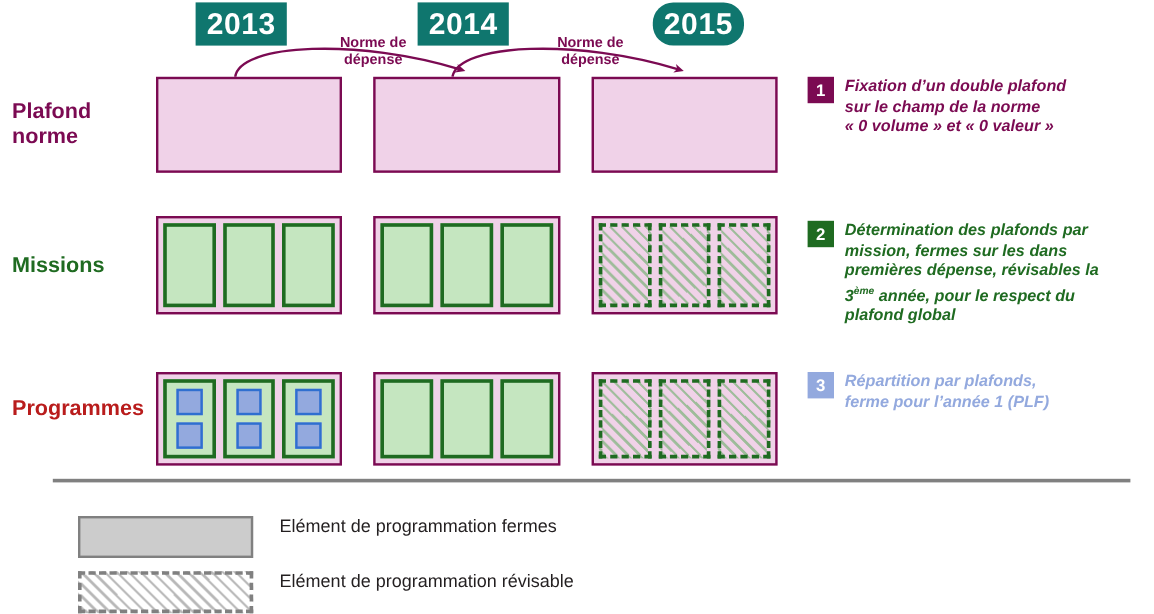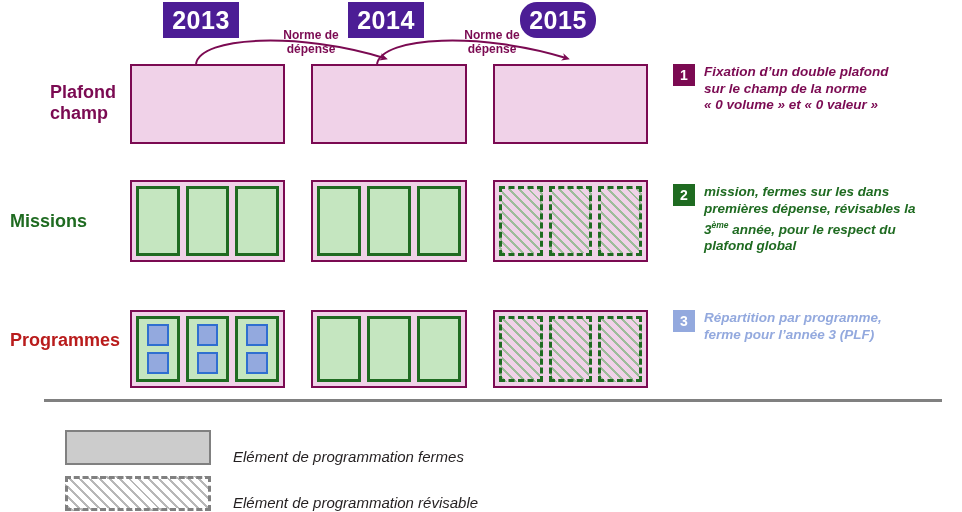--- a/index.html
+++ b/index.html
@@ -5,38 +5,38 @@
   html,body{margin:0;padding:0;}
   body{
     width:962px;height:512px;background:#ffffff;overflow:hidden;
     font-family:"Liberation Sans", sans-serif;
     position:relative;
   }
   #stage{position:absolute;left:0;top:0;width:962px;height:512px;}
 
   
   .year-chip{
-    position:absolute;background:#4c1d95;color:#ffffff;
+    position:absolute;background:#0f766e;color:#ffffff;
     font-size:25px;font-weight:bold;letter-spacing:.5px;
     display:flex;align-items:center;justify-content:center;
     height:36px;width:76px;
   }
 
   
   .norme-label{
     position:absolute;color:#7b0a52;font-weight:bold;
     font-size:12px;line-height:14px;text-align:center;width:110px;
   }
   .arrow-svg{position:absolute;left:0;top:0;width:962px;height:512px;pointer-events:none;}
 
   
   .row-label{
     position:absolute;font-size:18px;font-weight:bold;line-height:21px;
   }
-  .row-label.plafond{color:#7b0a52;margin-left:40px;}
+  .row-label.plafond{color:#7b0a52;}
   .row-label.missions{color:#1f6b21;}
   .row-label.programmes{color:#b91c1c;}
 
   
   .group-box{
     position:absolute;background:#f0d2e8;border:2px solid #7b0a52;
     box-sizing:border-box;
   }
 
   
@@ -83,21 +83,21 @@
   .annot.a2 .badge{background:#1f6b21;}
   .annot.a2 .atext{color:#1f6b21;}
   .annot.a3 .badge{background:#93a9de;}
   .annot.a3 .atext{color:#93a9de;}
   .sup{font-size:8.5px;vertical-align:super;}
 
   
   .divider{position:absolute;background:#808080;height:3px;}
 
   
-  .legend-row{position:absolute;display:flex;align-items:flex-end;font-style:italic;}
+  .legend-row{position:absolute;display:flex;align-items:flex-start;}
   .swatch-solid{
     width:146px;height:35px;background:#cccccc;border:2px solid #808080;
     box-sizing:border-box;
   }
   .swatch-hatch{
     width:146px;height:35px;box-sizing:border-box;
     border:3px dashed #808080;background:#ffffff;
     background-image:repeating-linear-gradient(45deg,
        rgba(160,160,160,.75) 0px, rgba(160,160,160,.75) 2px,
        rgba(255,255,255,0) 2px, rgba(255,255,255,0) 7px);
@@ -120,36 +120,36 @@
     <path d="M196,64 C200,36 300,32 384,58" fill="none" stroke="#7b0a52" stroke-width="2" marker-end="url(#ah)"></path>
     <path d="M377,64 C382,36 482,32 566,58" fill="none" stroke="#7b0a52" stroke-width="2" marker-end="url(#ah)"></path>
   </svg>
 
   <div class="year-chip" style="left:163px;top:2px;">
     <span>2013</span>
   </div>
   <div class="year-chip" style="left:348px;top:2px;">
     <span>2014</span>
   </div>
-  <div class="year-chip" style="left:520px;top:2px;border-radius:17px;">
+  <div class="year-chip" style="left:544px;top:2px;border-radius:17px;">
     <span>2015</span>
   </div>
 
   <div class="norme-label" style="left:256px;top:28px;">
     <div>Norme de</div>
     <div>dépense</div>
   </div>
   <div class="norme-label" style="left:437px;top:28px;">
     <div>Norme de</div>
     <div>dépense</div>
   </div>
 
   <div class="row-label plafond" style="left:10px;top:82px;">
     <div>Plafond</div>
-    <div>champ</div>
+    <div>norme</div>
   </div>
   <div class="row-label missions" style="left:10px;top:211px;">
     <div>Missions</div>
   </div>
   <div class="row-label programmes" style="left:10px;top:330px;">
     <div>Programmes</div>
   </div>
 
   <div class="group-box" style="left:130px;top:64px;width:155px;height:80px;"></div>
   <div class="group-box" style="left:311px;top:64px;width:156px;height:80px;"></div>
@@ -213,32 +213,33 @@
     <div class="atext">
       <div>Fixation d’un double plafond</div>
       <div>sur le champ de la norme</div>
       <div>« 0 volume » et « 0 valeur »</div>
     </div>
   </div>
 
   <div class="annot a2" style="left:673px;top:184px;">
     <div class="badge">2</div>
     <div class="atext">
+      <div>Détermination des plafonds par</div>
       <div>mission, fermes sur les dans</div>
       <div>premières dépense, révisables la</div>
       <div><span>3</span><span class="sup">ème</span><span> année, pour le respect du</span></div>
       <div>plafond global</div>
     </div>
   </div>
 
   <div class="annot a3" style="left:673px;top:310px;">
     <div class="badge">3</div>
     <div class="atext">
-      <div>Répartition par programme,</div>
-      <div>ferme pour l’année 3 (PLF)</div>
+      <div>Répartition par plafonds,</div>
+      <div>ferme pour l’année 1 (PLF)</div>
     </div>
   </div>
 
   <div class="divider" style="left:44px;top:399px;width:898px;"></div>
 
   <div class="legend-row" style="left:65px;top:430px;">
     <div class="swatch-solid"></div>
     <div class="legend-text">Elément de programmation fermes</div>
   </div>
   <div class="legend-row" style="left:65px;top:476px;">

